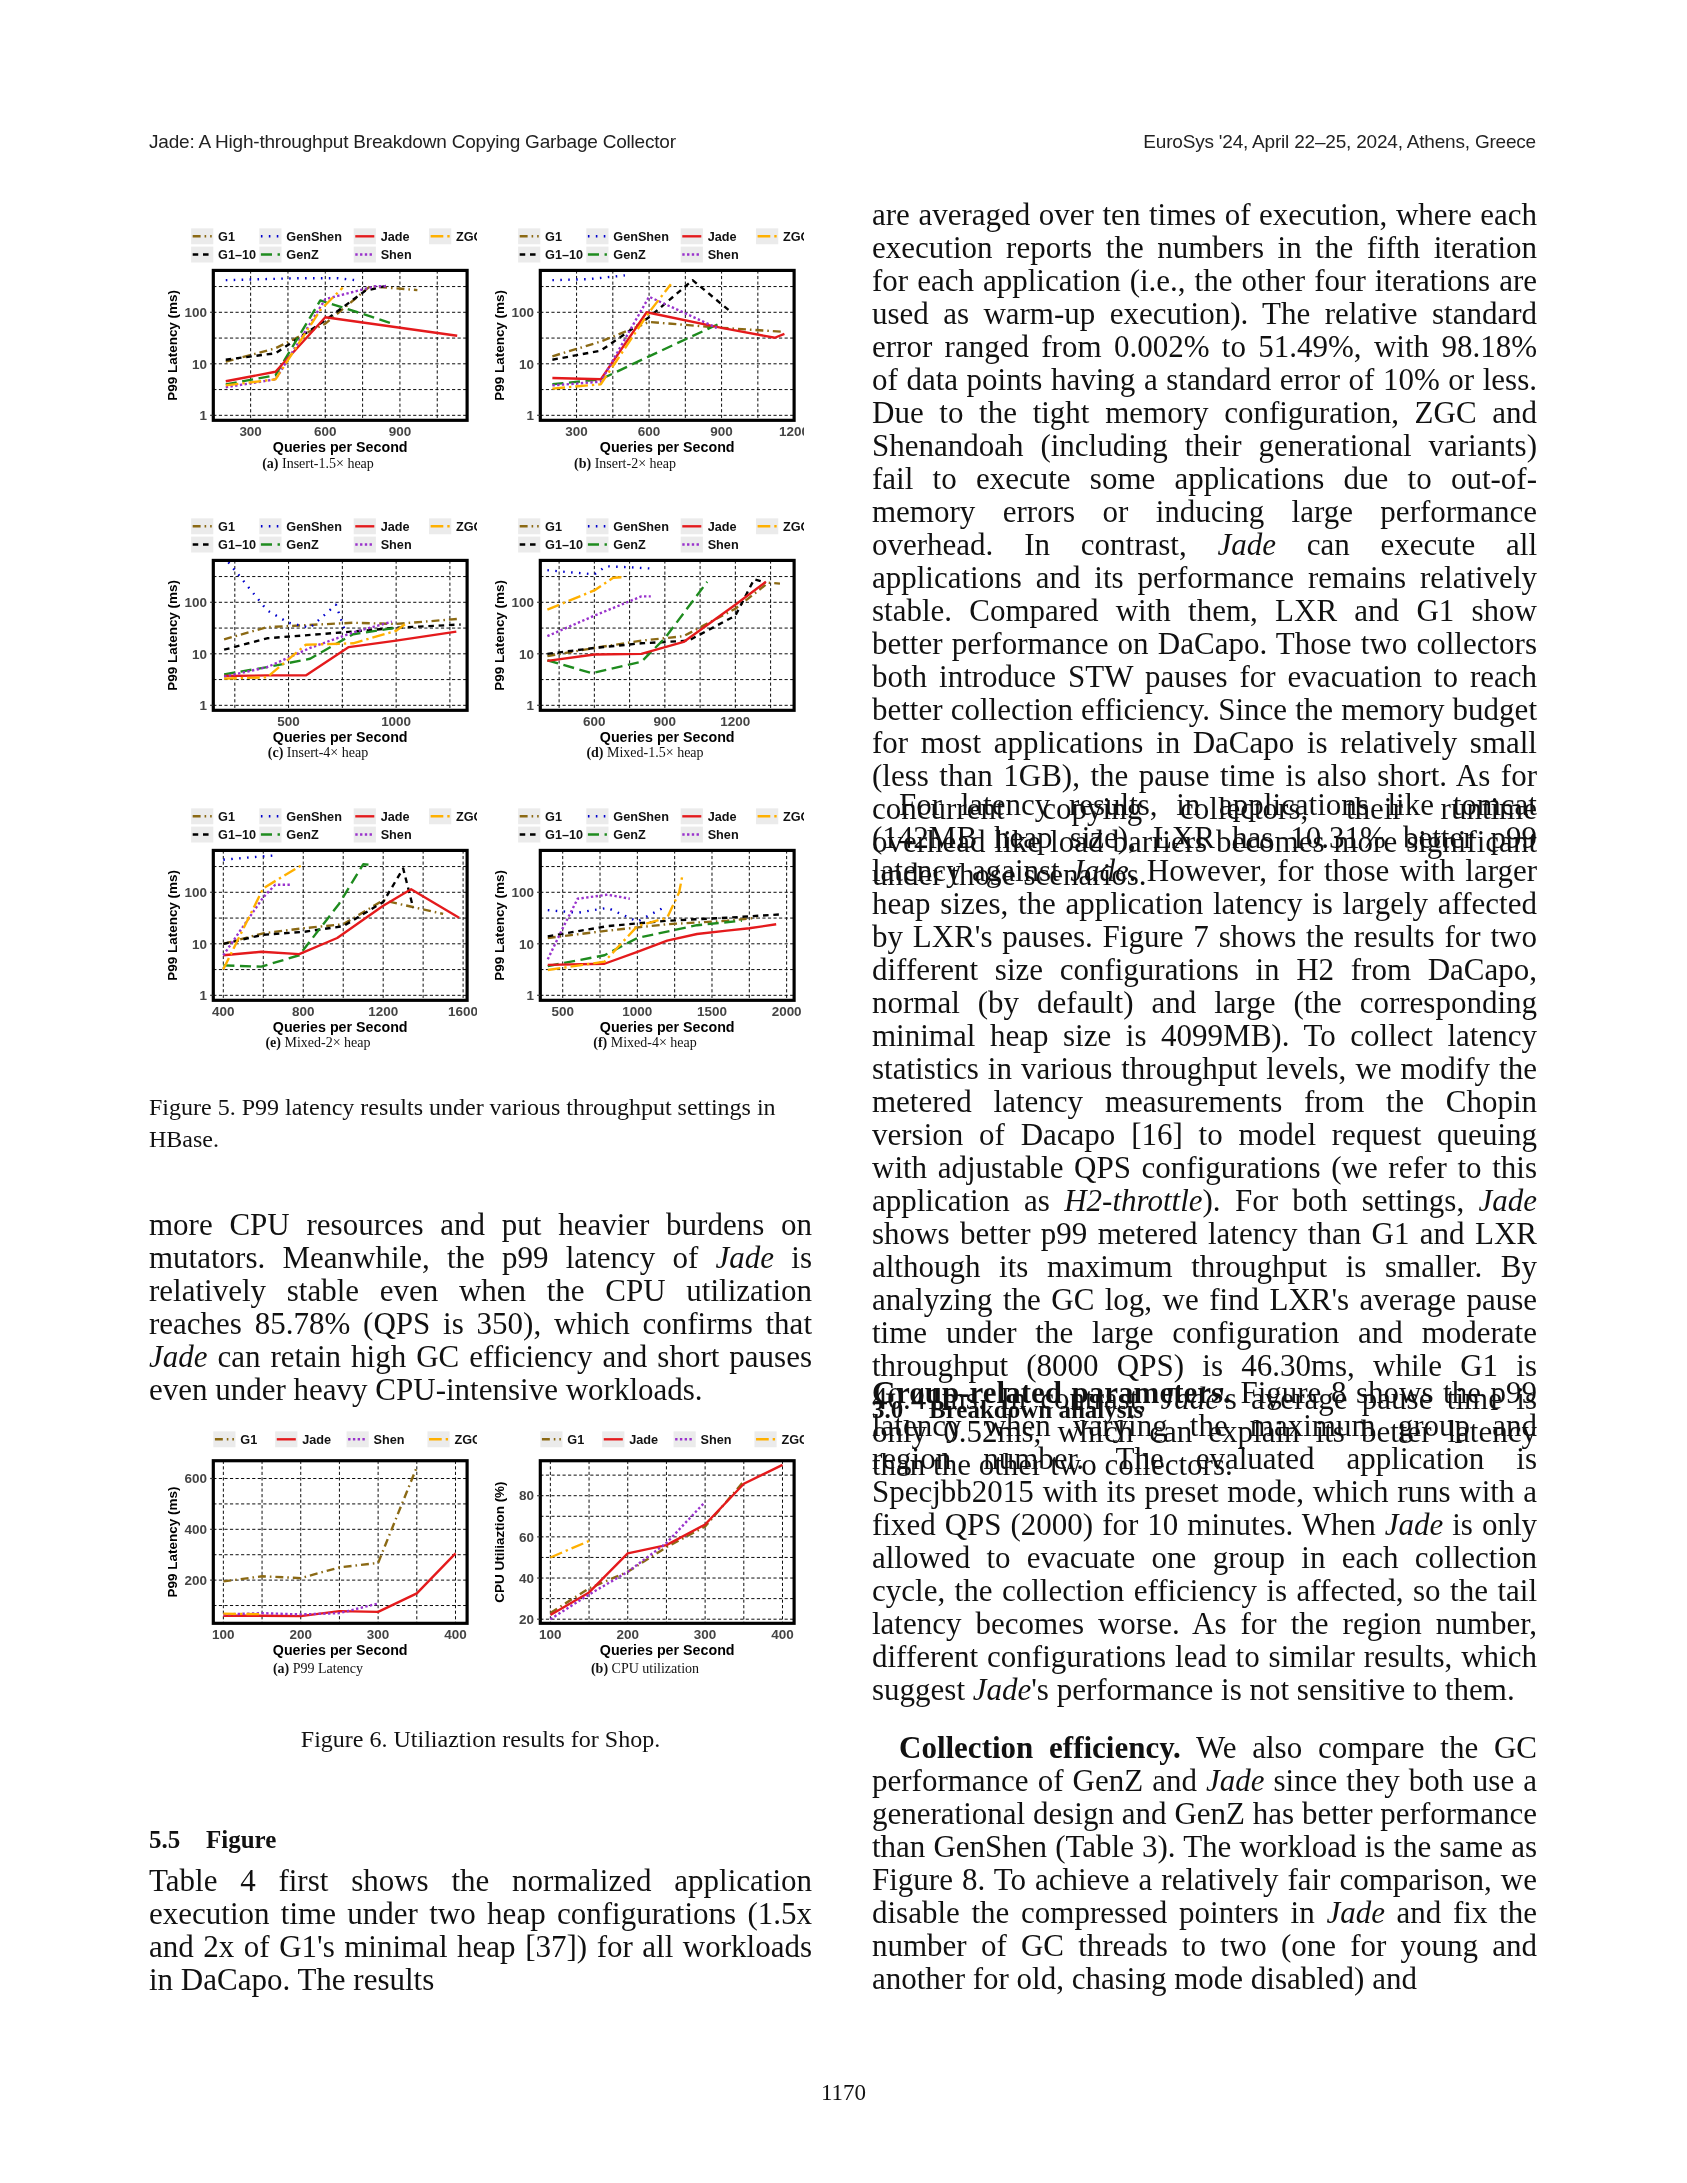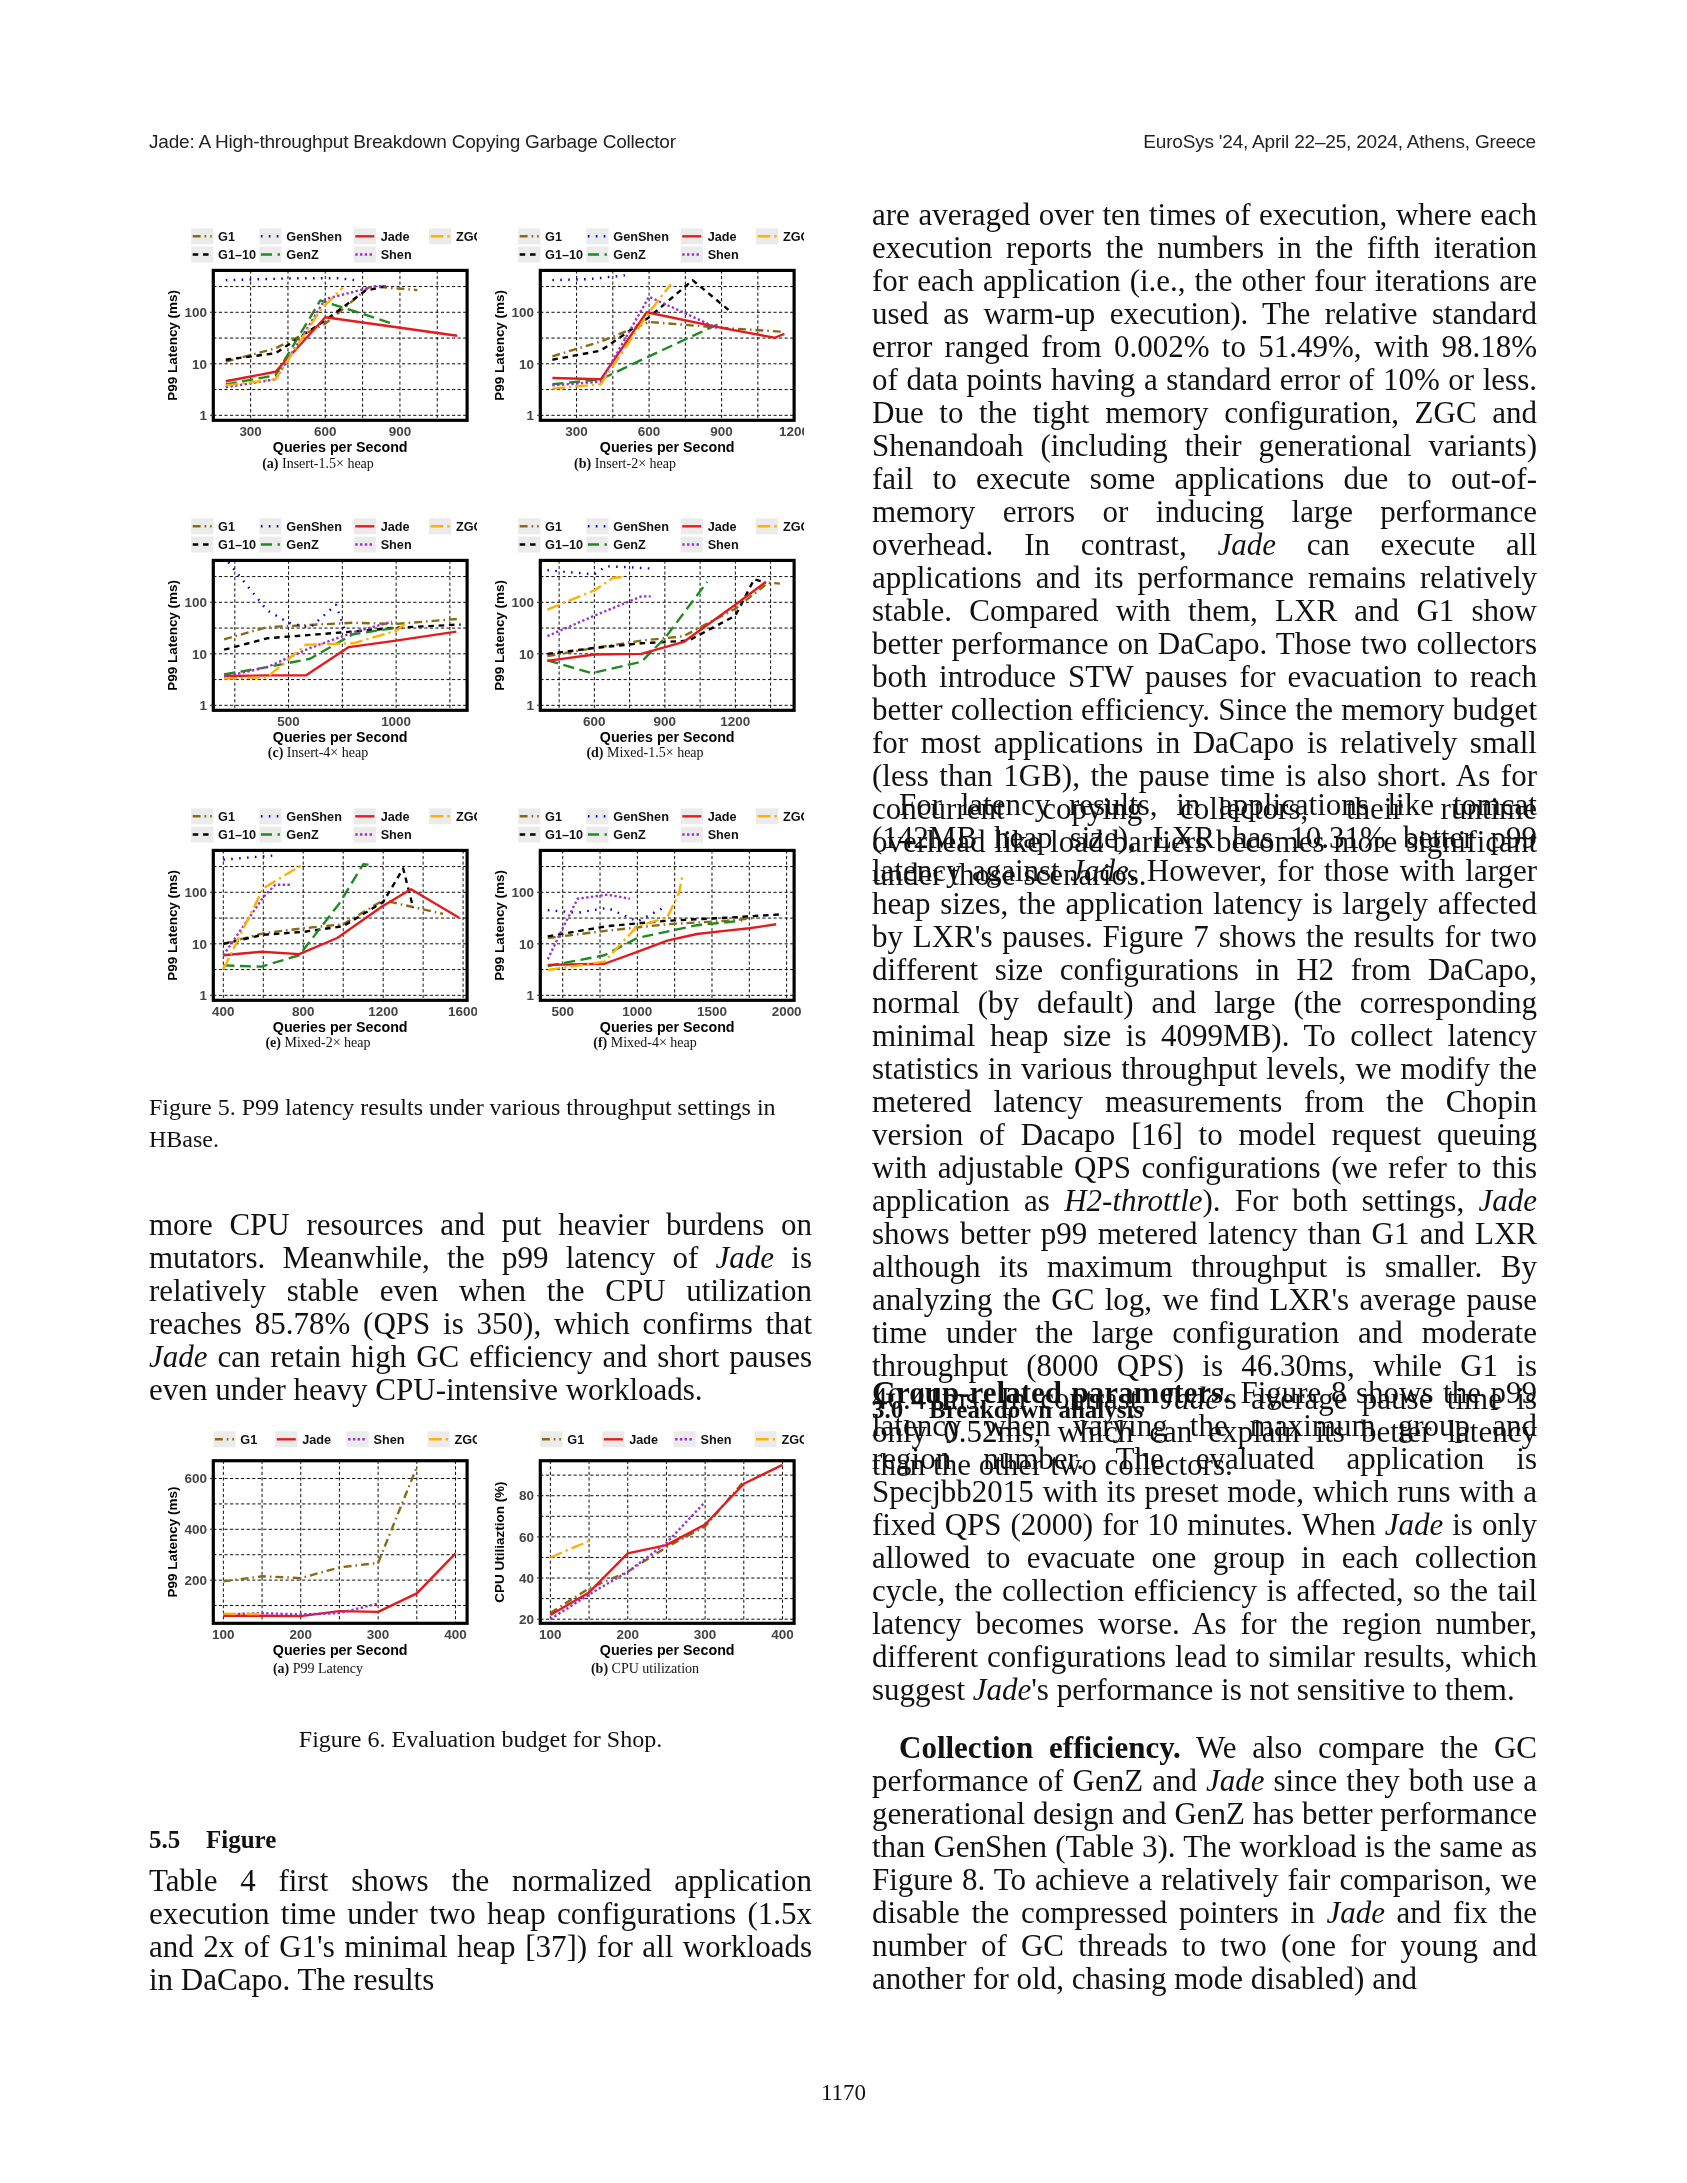--- a/index.html
+++ b/index.html
@@ -546,21 +546,21 @@
       <text x="0" y="0" text-anchor="middle" font-size="17" class="legend-text" fill="#000" transform="translate(22,142.5) rotate(-90)">CPU Utiliaztion (%)</text>
     </svg>
   </div>
 <div class="subcap" style="left:159px; width:318px; top:1661px;">
   <b>(a)</b><span> P99 Latency</span>
 </div>
 <div class="subcap" style="left:486px; width:318px; top:1661px;">
   <b>(b)</b><span> CPU utilization</span>
 </div>
 <div class="col col-left caption" style="top:1723px; text-align:center;">
-  <b>Figure 6.</b><span> Evaluation budget for Shop.</span>
+  <b>Figure 6.</b><span> Utiliaztion results for Shop.</span>
 </div>
 
 <div class="sec-title" style="left:149px; top:1826px;">
   <span class="num">5.5</span><span>Figure</span>
 </div>
 <p class="col col-left para" style="top:1864px;">Table 4 first shows the normalized application execution time under two heap configurations (1.5x and 2x of G1's minimal heap [37]) for all workloads in DaCapo. The results</p>
 
 <p class="col col-right para" style="top:198px;">are averaged over ten times of execution, where each execution reports the numbers in the fifth iteration for each application (i.e., the other four iterations are used as warm-up execution). The relative standard error ranged from 0.002% to 51.49%, with 98.18% of data points having a standard error of 10% or less. Due to the tight memory configuration, ZGC and Shenandoah (including their generational variants) fail to execute some applications due to out-of-memory errors or inducing large performance overhead. In contrast, <i>Jade</i> can execute all applications and its performance remains relatively stable. Compared with them, LXR and G1 show better performance on DaCapo. Those two collectors both introduce STW pauses for evacuation to reach better collection efficiency. Since the memory budget for most applications in DaCapo is relatively small (less than 1GB), the pause time is also short. As for concurrent copying collectors, their runtime overhead like load barriers becomes more significant under those scenarios.</p>
 <p class="col col-right para indent" style="top:788px;">For latency results, in applications like tomcat (142MB heap size), LXR has 10.31% better p99 latency against <i>Jade</i>. However, for those with larger heap sizes, the application latency is largely affected by LXR's pauses. Figure 7 shows the results for two different size configurations in H2 from DaCapo, normal (by default) and large (the corresponding minimal heap size is 4099MB). To collect latency statistics in various throughput levels, we modify the metered latency measurements from the Chopin version of Dacapo [16] to model request queuing with adjustable QPS configurations (we refer to this application as <i>H2-throttle</i>). For both settings, <i>Jade</i> shows better p99 metered latency than G1 and LXR although its maximum throughput is smaller. By analyzing the GC log, we find LXR's average pause time under the large configuration and moderate throughput (8000 QPS) is 46.30ms, while G1 is 40.41ms. In contrast, <i>Jade</i>'s average pause time is only 0.52ms, which can explain its better latency than the other two collectors.</p>
 

